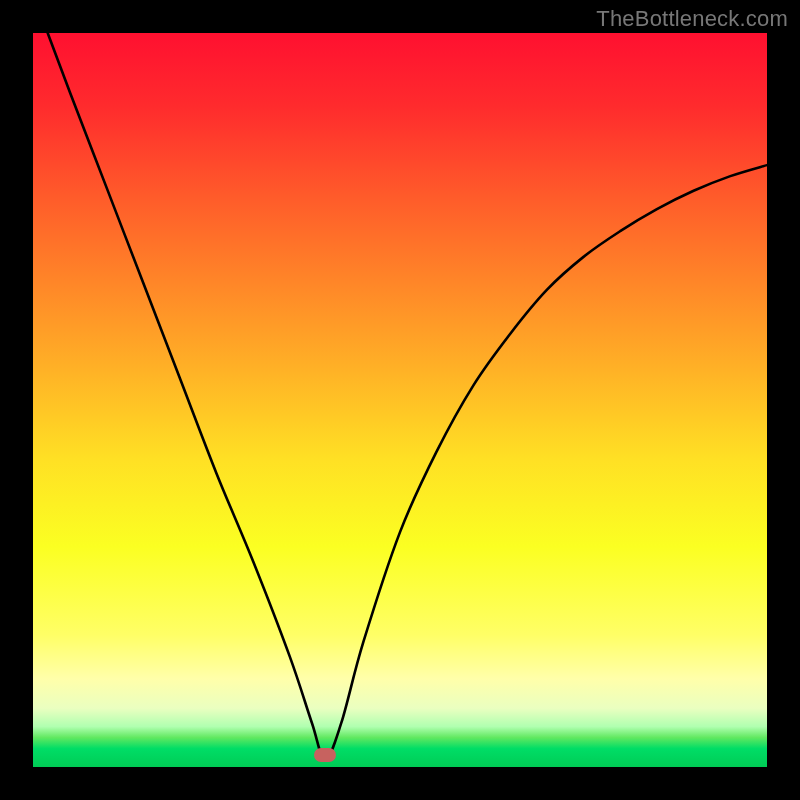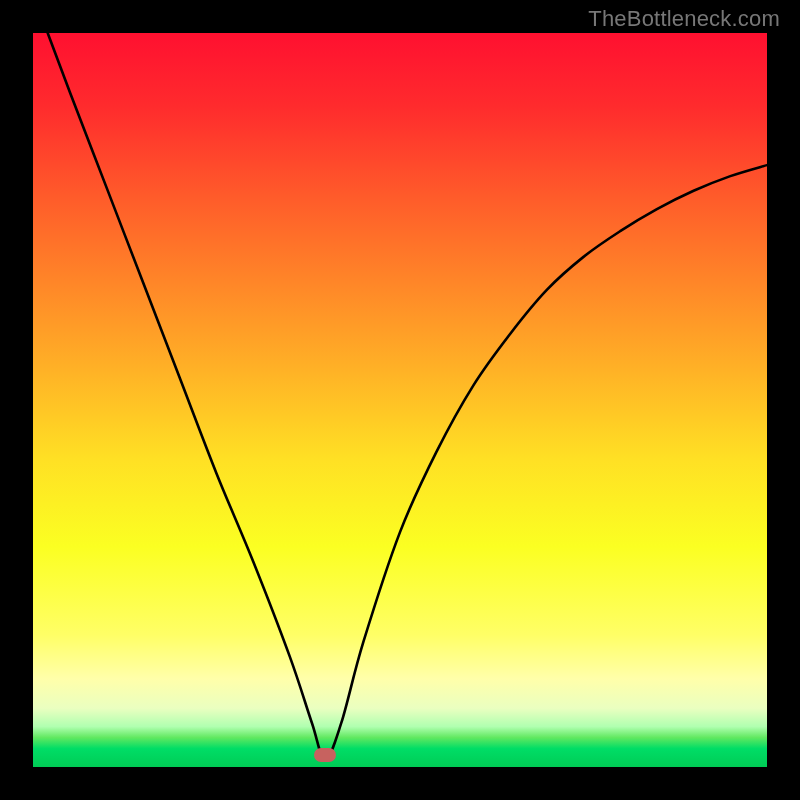--- a/index.html
+++ b/index.html
@@ -24,21 +24,21 @@
       #eaffc0 92%,
       #b0ffb0 94.5%,
       #60e860 96%,
       #00dd66 97.5%,
       #00cc55 100%
     );
   }
   .attribution {
     position: absolute;
     top: 6px;
-    right: 20px;
+    right: 12px;
     color: #777;
     font-size: 22px;
     font-weight: 400;
     letter-spacing: 0.2px;
   }
   svg.curve {
     position: absolute;
     left: 0; top: 0;
     width: 734px; height: 734px;
     overflow: visible;

